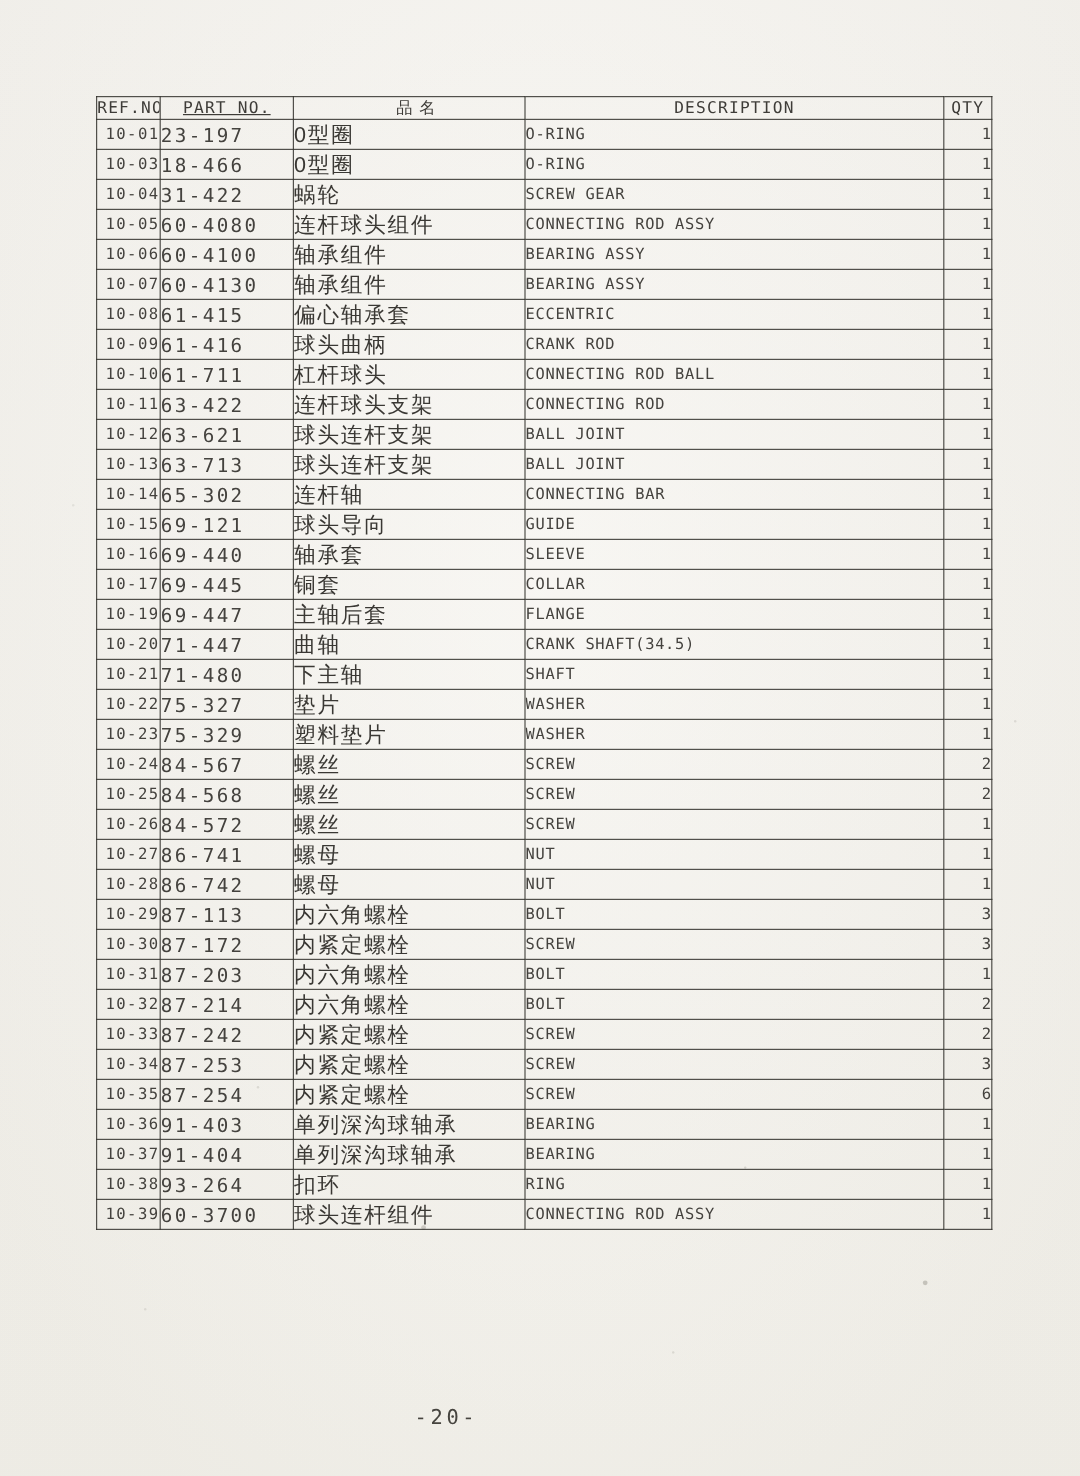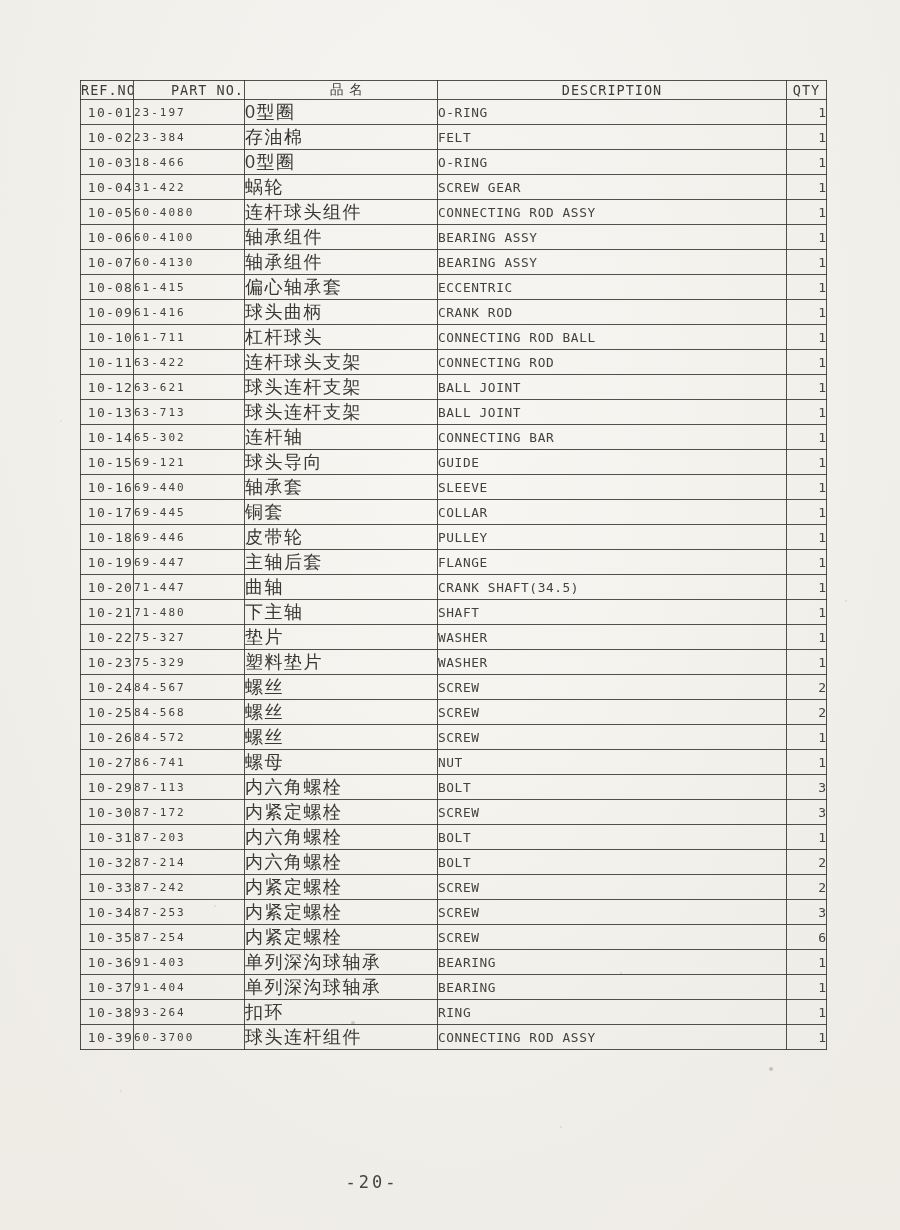--- a/index.html
+++ b/index.html
@@ -66,34 +66,34 @@
     white-space: nowrap;
     overflow: hidden;
     vertical-align: middle;
   }
   table.parts th {
     font-size: 13.5px;
     letter-spacing: 1px;
     color: #3e3c38;
   }
   th.h-ref  { text-align: left; padding-left: 1px; letter-spacing: 0.5px; }
-  th.h-part { text-align: right; padding-left: 10px; letter-spacing: 1.5px; }
+  th.h-part { text-align: center; padding-left: 10px; letter-spacing: 1.5px; text-decoration: underline; }
   th.h-name { font-family: "Liberation Sans", sans-serif; letter-spacing: 12px; text-indent: 12px; font-size: 14.5px; }
   th.h-desc { text-align: center; letter-spacing: 2px; }
   th.h-qty  { text-align: center; letter-spacing: 1px; }
 
   td.d-ref {
     font-size: 13px;
     letter-spacing: 1.2px;
     padding-left: 2px;
     color: #44423e;
     text-align: right;
   }
   td.d-part {
-    font-size: 11px;
+    font-size: 16px;
     letter-spacing: 2px;
     padding-left: 2px;
     color: #44423e;
   }
   td.d-name {
     font-family: "Liberation Sans", sans-serif;
     font-size: 18px;
     letter-spacing: 1.5px;
     padding-left: 14px;
     color: #3a3834;
@@ -148,27 +148,20 @@
   </thead>
   <tbody>
   <tr>
     <td class="d-ref">10-01</td>
     <td class="d-part">23-197</td>
     <td class="d-name">0型圈</td>
     <td class="d-desc">O-RING</td>
     <td class="d-qty">1</td>
   </tr>
 
-  <tr>
-    <td class="d-ref">10-02</td>
-    <td class="d-part">23-384</td>
-    <td class="d-name">存油棉</td>
-    <td class="d-desc">FELT</td>
-    <td class="d-qty">1</td>
-  </tr>
 
   <tr>
     <td class="d-ref">10-03</td>
     <td class="d-part">18-466</td>
     <td class="d-name">0型圈</td>
     <td class="d-desc">O-RING</td>
     <td class="d-qty">1</td>
   </tr>
 
   <tr>
@@ -276,27 +269,20 @@
   </tr>
 
   <tr>
     <td class="d-ref">10-17</td>
     <td class="d-part">69-445</td>
     <td class="d-name">铜套</td>
     <td class="d-desc">COLLAR</td>
     <td class="d-qty">1</td>
   </tr>
 
-  <tr>
-    <td class="d-ref">10-18</td>
-    <td class="d-part">69-446</td>
-    <td class="d-name">皮带轮</td>
-    <td class="d-desc">PULLEY</td>
-    <td class="d-qty">1</td>
-  </tr>
 
   <tr>
     <td class="d-ref">10-19</td>
     <td class="d-part">69-447</td>
     <td class="d-name">主轴后套</td>
     <td class="d-desc">FLANGE</td>
     <td class="d-qty">1</td>
   </tr>
 
   <tr>
@@ -356,20 +342,27 @@
   </tr>
 
   <tr>
     <td class="d-ref">10-27</td>
     <td class="d-part">86-741</td>
     <td class="d-name">螺母</td>
     <td class="d-desc">NUT</td>
     <td class="d-qty">1</td>
   </tr>
 
+  <tr>
+    <td class="d-ref">10-28</td>
+    <td class="d-part">86-742</td>
+    <td class="d-name">螺母</td>
+    <td class="d-desc">NUT</td>
+    <td class="d-qty">1</td>
+  </tr>
 
   <tr>
     <td class="d-ref">10-29</td>
     <td class="d-part">87-113</td>
     <td class="d-name">内六角螺栓</td>
     <td class="d-desc">BOLT</td>
     <td class="d-qty">3</td>
   </tr>
 
   <tr>

